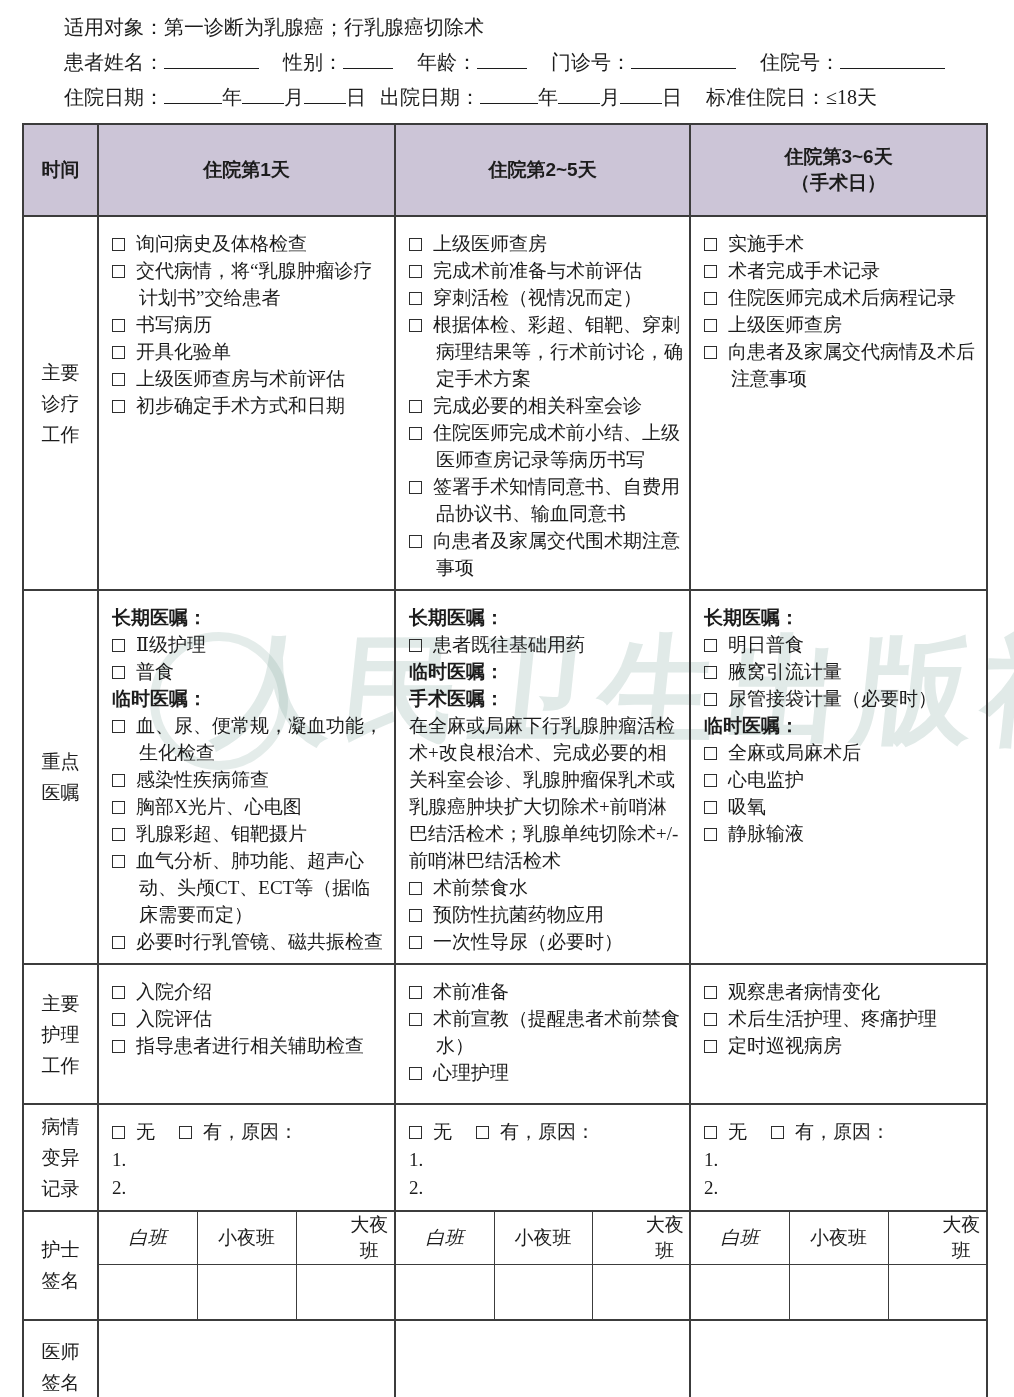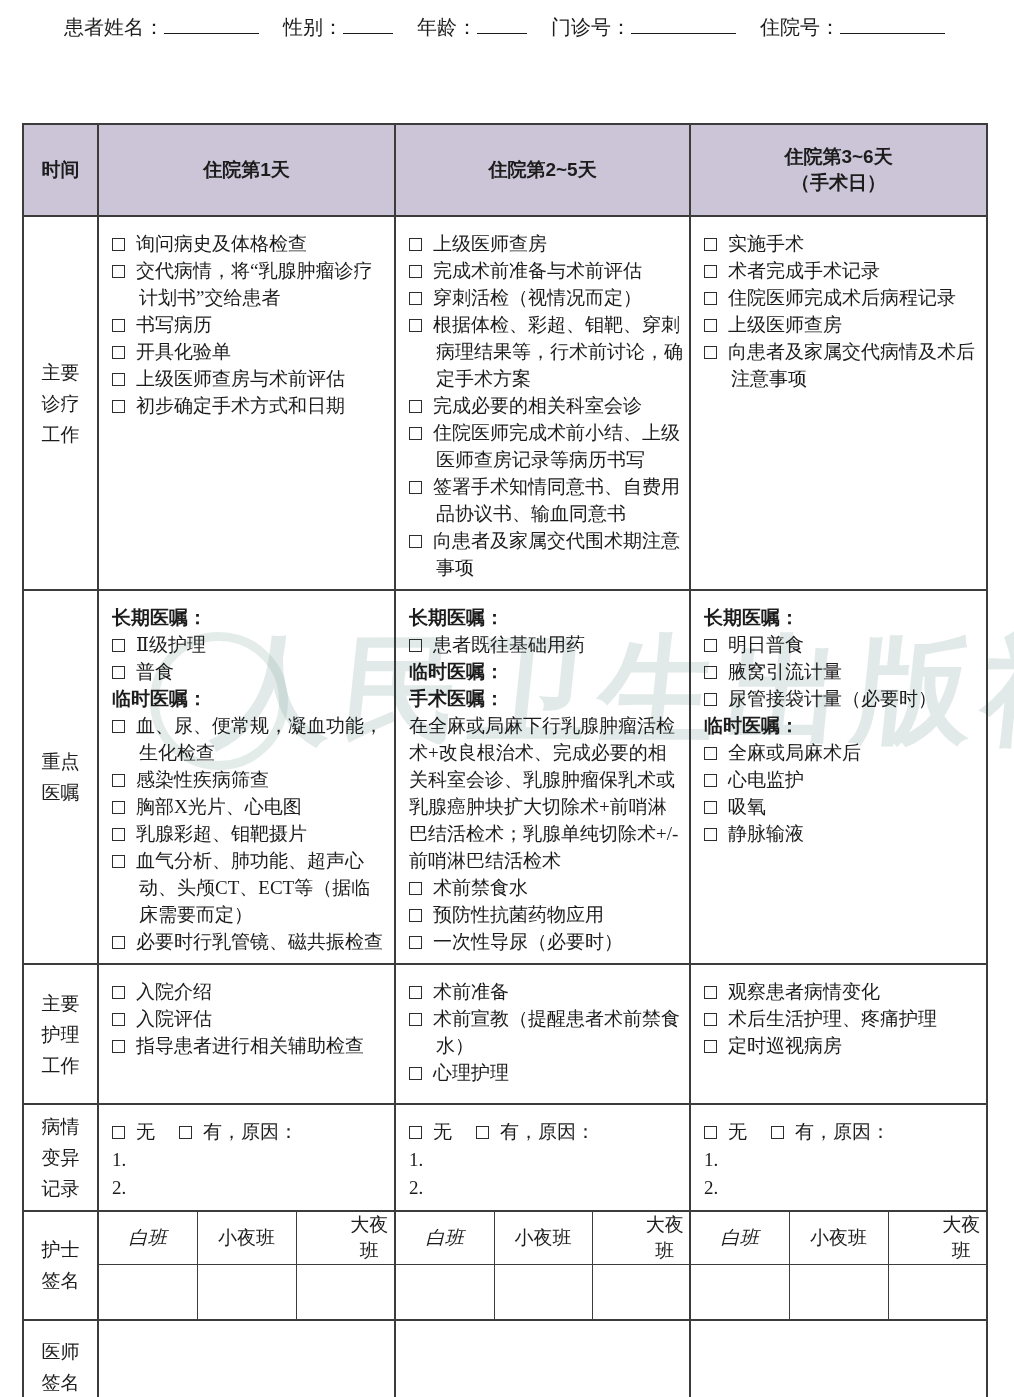--- a/index.html
+++ b/index.html
@@ -61,22 +61,26 @@
   td.sign-empty.first { border-left-width:2px; }
   td.sign-empty.last  { border-right-width:2px; }
 </style>
 </head>
 <body>
 
 <div class="watermark wm-circle"></div>
 <div class="watermark wm-text">人民卫生出版社</div>
 
 <div class="doc-header">
+  <div class="hline">适用对象：第一诊断为乳腺癌；行乳腺癌切除术</div>
   <div class="hline">
     <span>患者姓名：</span><span class="blank w95"></span><span class="fgap"></span><span>性别：</span><span class="blank w50"></span><span class="fgap"></span><span>年龄：</span><span class="blank w50"></span><span class="fgap"></span><span>门诊号：</span><span class="blank w105"></span><span class="fgap"></span><span>住院号：</span><span class="blank w105"></span>
+  </div>
+  <div class="hline">
+    <span>住院日期：</span><span class="blank w58"></span><span>年</span><span class="blank w42"></span><span>月</span><span class="blank w42"></span><span>日</span><span class="fgap-s"></span><span>出院日期：</span><span class="blank w58"></span><span>年</span><span class="blank w42"></span><span>月</span><span class="blank w42"></span><span>日</span><span class="fgap"></span><span>标准住院日：≤18天</span>
   </div>
 </div>
 
 <table class="pathway">
   <colgroup>
     <col style="width:75px">
     <col style="width:99px">
       <col style="width:99px">
       <col style="width:99px">
     <col style="width:99px">

